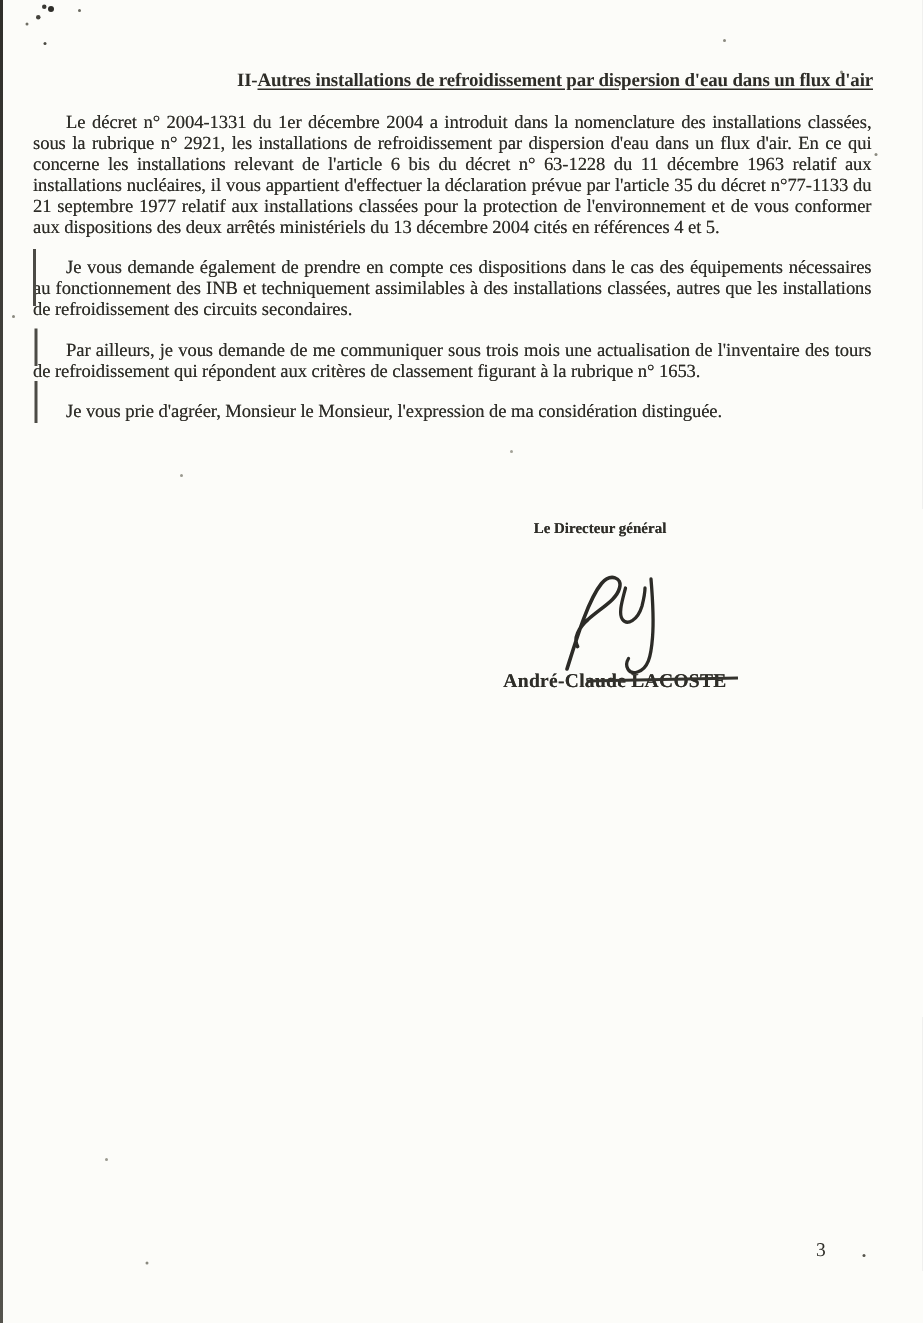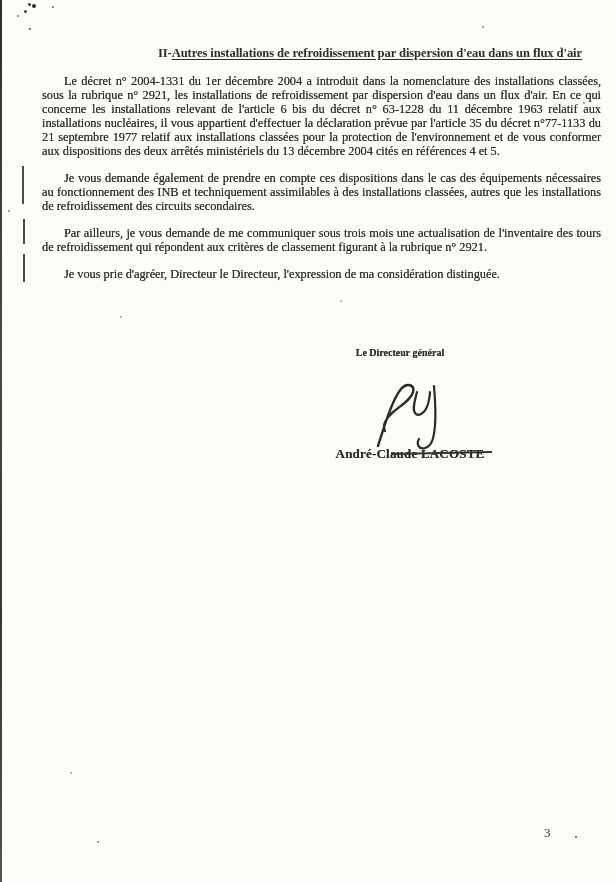--- a/index.html
+++ b/index.html
@@ -37,21 +37,21 @@
   .heading .numeral {
     display: inline-block;
     width: 45px;
   }
   .heading .title {
     text-decoration: underline;
     text-underline-offset: 2px;
   }
   .letter-body {
     position: absolute;
-    left: 42px; top: 74px;
+    left: 22px; top: 74px;
     width: 559px;
     font-size: 12.4px;
     line-height: 14px;
     text-align: justify;
     letter-spacing: -0.05px;
     text-shadow: 0 0 0.4px rgba(46,45,40,0.75);
   }
   .letter-body p {
     margin: 0 0 13px 0;
     text-indent: 22px;
@@ -117,22 +117,22 @@
 
   <div class="scan-edge"></div>
 
   <div class="heading">
     <span class="numeral">II-</span><span class="title">Autres installations de refroidissement par dispersion d'eau dans un flux d'air</span>
   </div>
 
   <div class="letter-body">
     <p>Le décret n° 2004-1331 du 1er décembre 2004 a introduit dans la nomenclature des installations classées, sous la rubrique n° 2921, les installations de refroidissement par dispersion d'eau dans un flux d'air. En ce qui concerne les installations relevant de l'article 6 bis du décret n° 63-1228 du 11 décembre 1963 relatif aux installations nucléaires, il vous appartient d'effectuer la déclaration prévue par l'article 35 du décret n°77-1133 du 21 septembre 1977 relatif aux installations classées pour la protection de l'environnement et de vous conformer aux dispositions des deux arrêtés ministériels du 13 décembre 2004 cités en références 4 et 5.</p>
     <p>Je vous demande également de prendre en compte ces dispositions dans le cas des équipements nécessaires au fonctionnement des INB et techniquement assimilables à des installations classées, autres que les installations de refroidissement des circuits secondaires.</p>
-    <p>Par ailleurs, je vous demande de me communiquer sous trois mois une actualisation de l'inventaire des tours de refroidissement qui répondent aux critères de classement figurant à la rubrique n° 2921.</p>
-    <p class="closing">Je vous prie d'agréer, Directeur le Directeur, l'expression de ma considération distinguée.</p>
+    <p>Par ailleurs, je vous demande de me communiquer sous trois mois une actualisation de l'inventaire des tours de refroidissement qui répondent aux critères de classement figurant à la rubrique n° 1653.</p>
+    <p class="closing">Je vous prie d'agréer, Monsieur le Monsieur, l'expression de ma considération distinguée.</p>
   </div>
 
   <div class="rev-bar b1"></div>
   <div class="rev-bar b2"></div>
   <div class="rev-bar b3"></div>
 
   <div class="sig-block">
     <div>Le Directeur général</div>
   </div>
 

